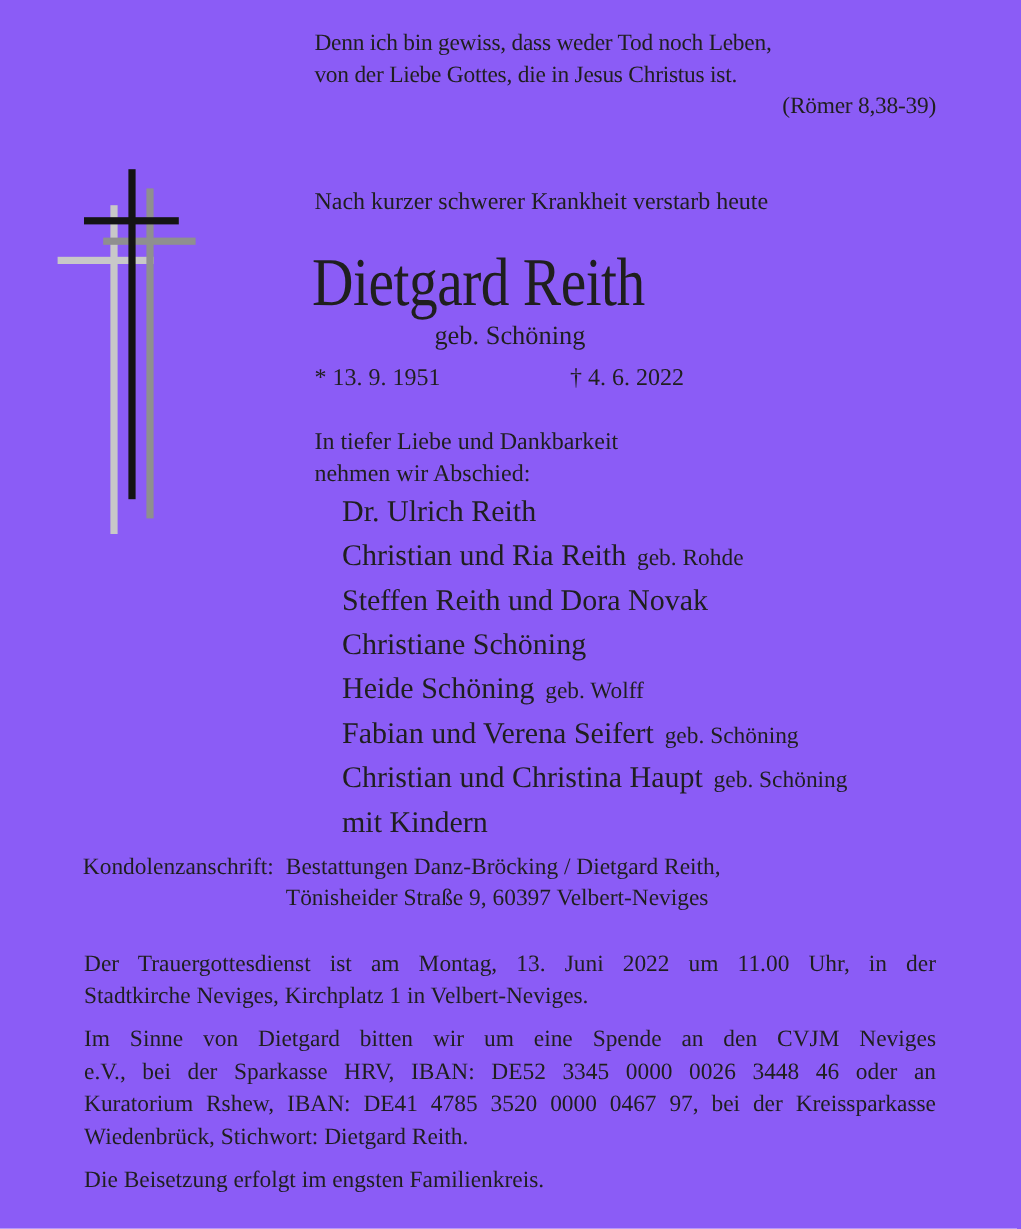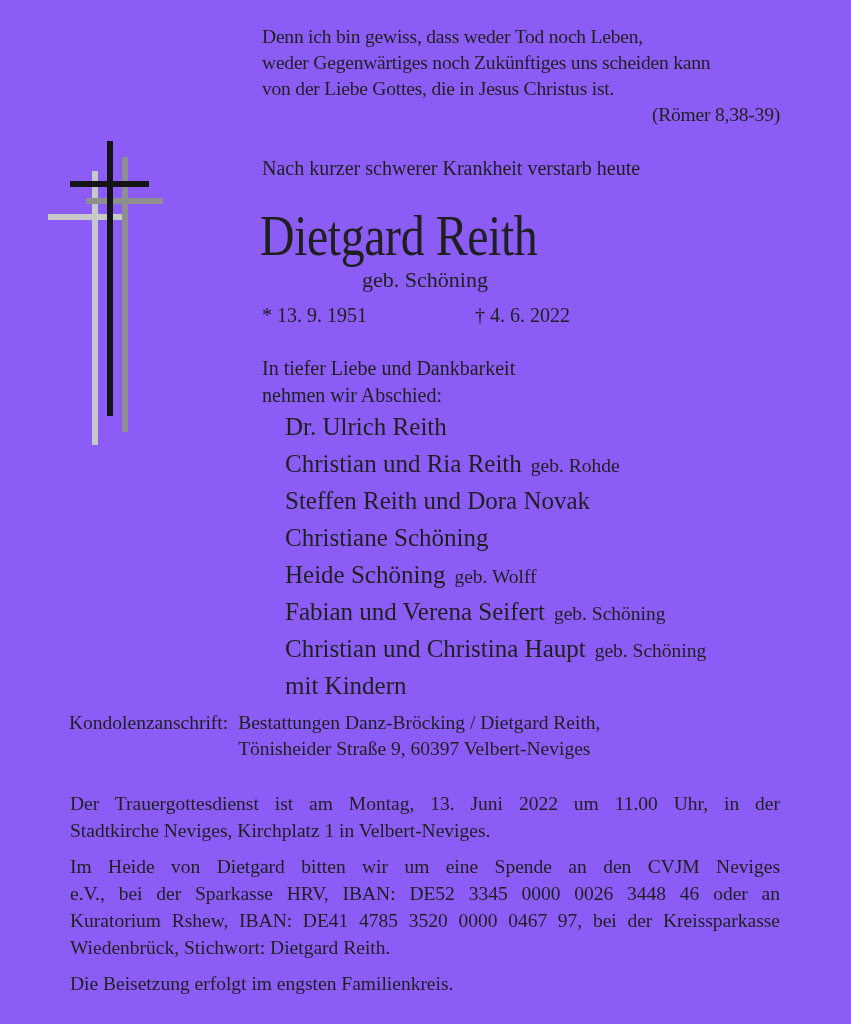--- a/index.html
+++ b/index.html
@@ -61,21 +61,20 @@
     <div class="bar back-v" style="background: rgb(200, 200, 200);"></div>
     <div class="bar back-h" style="background: rgb(200, 200, 200);"></div>
     <div class="bar mid-v" style="background: rgb(143, 143, 143);"></div>
     <div class="bar mid-h" style="background: rgb(143, 143, 143);"></div>
     <div class="bar front-v" style="background: rgb(20, 20, 20);"></div>
     <div class="bar front-h" style="background: rgb(20, 20, 20);"></div>
   </div>
 
   <section class="quote">
     <div class="qline">Denn ich bin gewiss, dass weder Tod noch Leben,</div>
-    <div class="qline">weder Gegenwärtiges noch Zukünftiges uns scheiden kann</div>
     <div class="qline">von der Liebe Gottes, die in Jesus Christus ist.</div>
     <div class="qattr">(Römer 8,38-39)</div>
   </section>
 
   <div class="intro">Nach kurzer schwerer Krankheit verstarb heute</div>
 
   <h1 class="name">Dietgard Reith</h1>
 
   <div class="maiden">geb. Schöning</div>
 
@@ -123,21 +122,21 @@
       <div>Tönisheider Straße 9, 60397 Velbert-Neviges</div>
     </div>
   </div>
 
   <div class="para service">
     <div class="jline">Der Trauergottesdienst ist am Montag, 13. Juni 2022 um 11.00 Uhr, in der</div>
     <div class="jlast">Stadtkirche Neviges, Kirchplatz 1 in Velbert-Neviges.</div>
   </div>
 
   <div class="para donation">
-    <div class="jline">Im Heide von Dietgard bitten wir um eine Spende an den CVJM Neviges</div>
+    <div class="jline">Im Sinne von Dietgard bitten wir um eine Spende an den CVJM Neviges</div>
     <div class="jline">e.V., bei der Sparkasse HRV, IBAN: DE52 3345 0000 0026 3448 46 oder an</div>
     <div class="jline">Kuratorium Rshew, IBAN: DE41 4785 3520 0000 0467 97, bei der Kreissparkasse</div>
     <div class="jlast">Wiedenbrück, Stichwort: Dietgard Reith.</div>
   </div>
 
   <div class="burial">Die Beisetzung erfolgt im engsten Familienkreis.</div>
 
 </div>
 
 </body></html>

